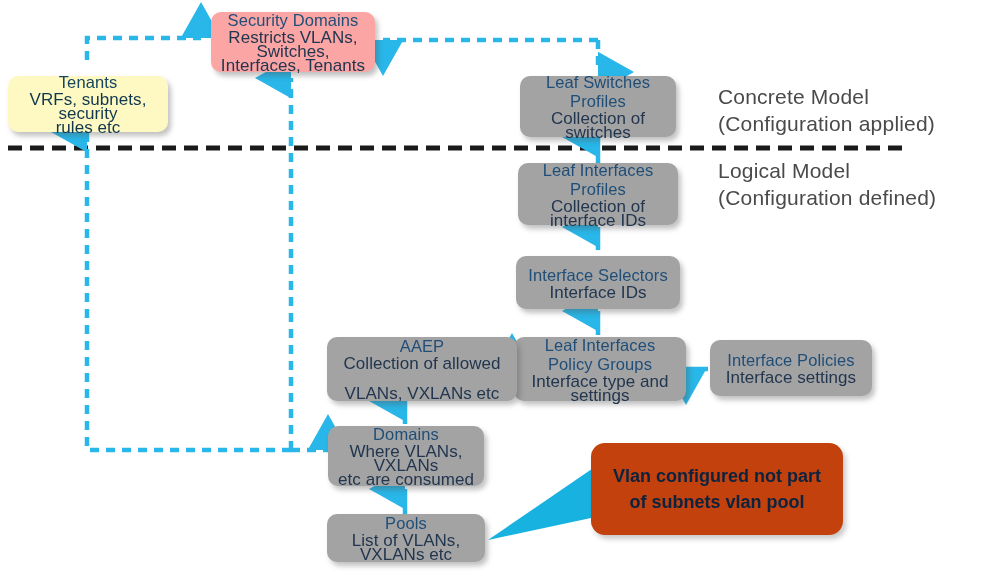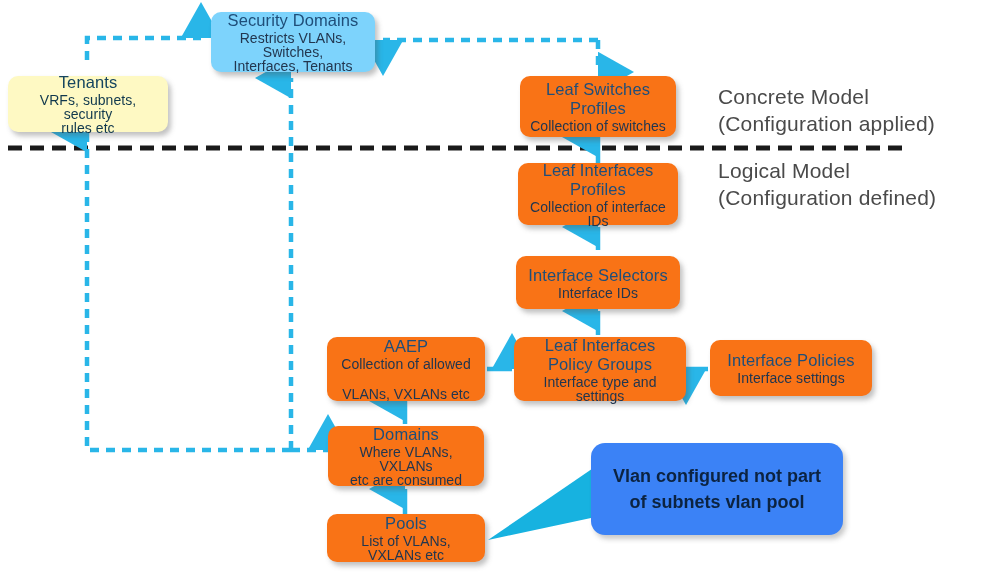--- a/index.html
+++ b/index.html
@@ -13,41 +13,41 @@
   #stage{position:absolute;left:0;top:0;width:999px;height:580px;}
 
   
   #wires{position:absolute;left:0;top:0;width:999px;height:580px;z-index:1;}
 
   
   .node{
     position:absolute;
     box-sizing:border-box;
     border-radius:10px;
-    background:#f97316;
+    background:#a3a3a3;
     color:#1f3a5f;
     text-align:center;
     z-index:3;
     box-shadow:3px 4px 5px rgba(80,80,80,0.35);
     display:flex;
     flex-direction:column;
     align-items:center;
     justify-content:center;
     padding:3px 6px;
   }
   .node.cyan{background:#fef9c3;}
   .node .ttl{
     font-size:16.5px;
     font-weight:400;
     line-height:19px;
     color:#1f4e79;
     letter-spacing:0.1px;
   }
   .node .sub{
-    font-size:14px;
+    font-size:17px;
     line-height:14px;
     color:#22364f;
     margin-top:1px;
     letter-spacing:0.05px;
   }
   .node.cyan .ttl{color:#15455f;}
   .node.cyan .sub{color:#10384d;}
 
   
   .caption{
@@ -57,21 +57,21 @@
     line-height:27px;
     color:#4a4a4a;
     white-space:pre-line;
     letter-spacing:0.2px;
   }
 
   
   #callout{
     position:absolute;
     z-index:4;
-    background:#3b82f6;
+    background:#c2410c;
     border-radius:14px;
     color:#0c2340;
     font-weight:bold;
     font-size:18px;
     line-height:26px;
     text-align:center;
     display:flex;
     align-items:center;
     justify-content:center;
     padding:6px 14px;
@@ -133,21 +133,21 @@
   <svg id="callout-tail" width="140" height="90" viewBox="0 0 140 90">
     <polygon points="125,5 125,60 8,85" fill="#17b2e0"></polygon>
   </svg>
 
   <div class="node cyan" style="left:8px;top:76px;width:160px;height:56px;">
     <div class="ttl">Tenants</div>
     <div class="sub">VRFs, subnets, security</div>
     <div class="sub" style="margin-top:0;">rules etc</div>
   </div>
 
-  <div class="node" style="left:211px;top:12px;width:164px;height:60px;background:#7dd3fc;">
+  <div class="node" style="left:211px;top:12px;width:164px;height:60px;background:#fca5a5;">
     <div class="ttl">Security Domains</div>
     <div class="sub">Restricts VLANs, Switches,</div>
     <div class="sub" style="margin-top:0;text-align:center;">Interfaces, Tenants</div>
   </div>
 
   <div class="node" style="left:520px;top:76px;width:156px;height:61px;">
     <div class="ttl">Leaf Switches</div>
     <div class="ttl">Profiles</div>
     <div class="sub">Collection of switches</div>
   </div>
@@ -167,21 +167,21 @@
     <div class="ttl">Leaf Interfaces</div>
     <div class="ttl">Policy Groups</div>
     <div class="sub">Interface type and settings</div>
   </div>
 
   <div class="node" style="left:710px;top:340px;width:162px;height:56px;">
     <div class="ttl">Interface Policies</div>
     <div class="sub">Interface settings</div>
   </div>
 
-  <div class="node" style="left:327px;top:337px;width:158px;height:64px;">
+  <div class="node" style="left:327px;top:337px;width:190px;height:64px;">
     <div class="ttl">AAEP</div>
     <div class="sub">Collection of allowed</div>
     <div class="sub" style="margin-top:16px;">VLANs, VXLANs etc</div>
   </div>
 
   <div class="node" style="left:328px;top:426px;width:156px;height:60px;">
     <div class="ttl">Domains</div>
     <div class="sub">Where VLANs, VXLANs</div>
     <div class="sub" style="margin-top:0;">etc are consumed</div>
   </div>

